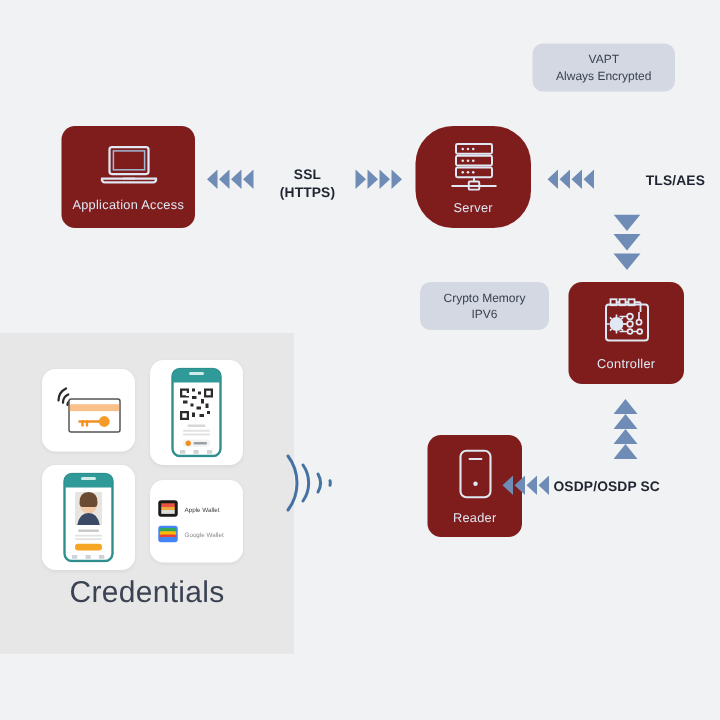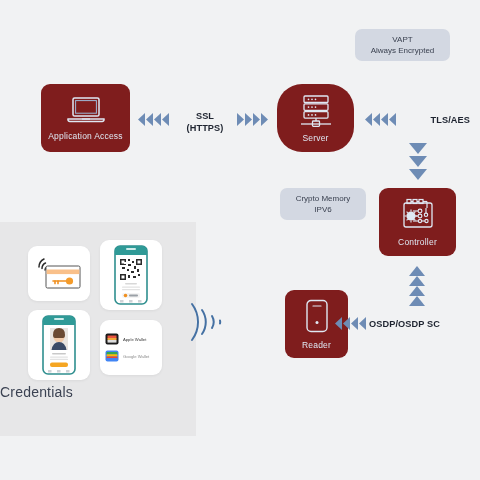--- a/index.html
+++ b/index.html
@@ -17,21 +17,21 @@
     position:absolute;left:0;top:222px;width:196px;height:214px;
     background:#e7e7e8;
   }
   .cred-card{
     position:absolute;background:#ffffff;border-radius:9px;
     box-shadow:0 1px 3px rgba(0,0,0,.06);
     display:flex;align-items:center;justify-content:center;
   }
   .cred-label{
     position:absolute;left:0;right:0;top:384px;
-    text-align:left;font-size:14px;color:#3b4252;letter-spacing:.2px;
+    text-align:center;font-size:20px;color:#3b4252;letter-spacing:.2px;
   }
 
   
   .node{
     position:absolute;background:#7f1d1d;border-radius:9px;
     display:flex;flex-direction:column;align-items:center;justify-content:center;
     color:#e8eef6;
   }
   .node .nlabel{font-size:8.5px;margin-top:5px;letter-spacing:.2px;color:#dfe8f3;}
   .node .nicon{display:block;}

